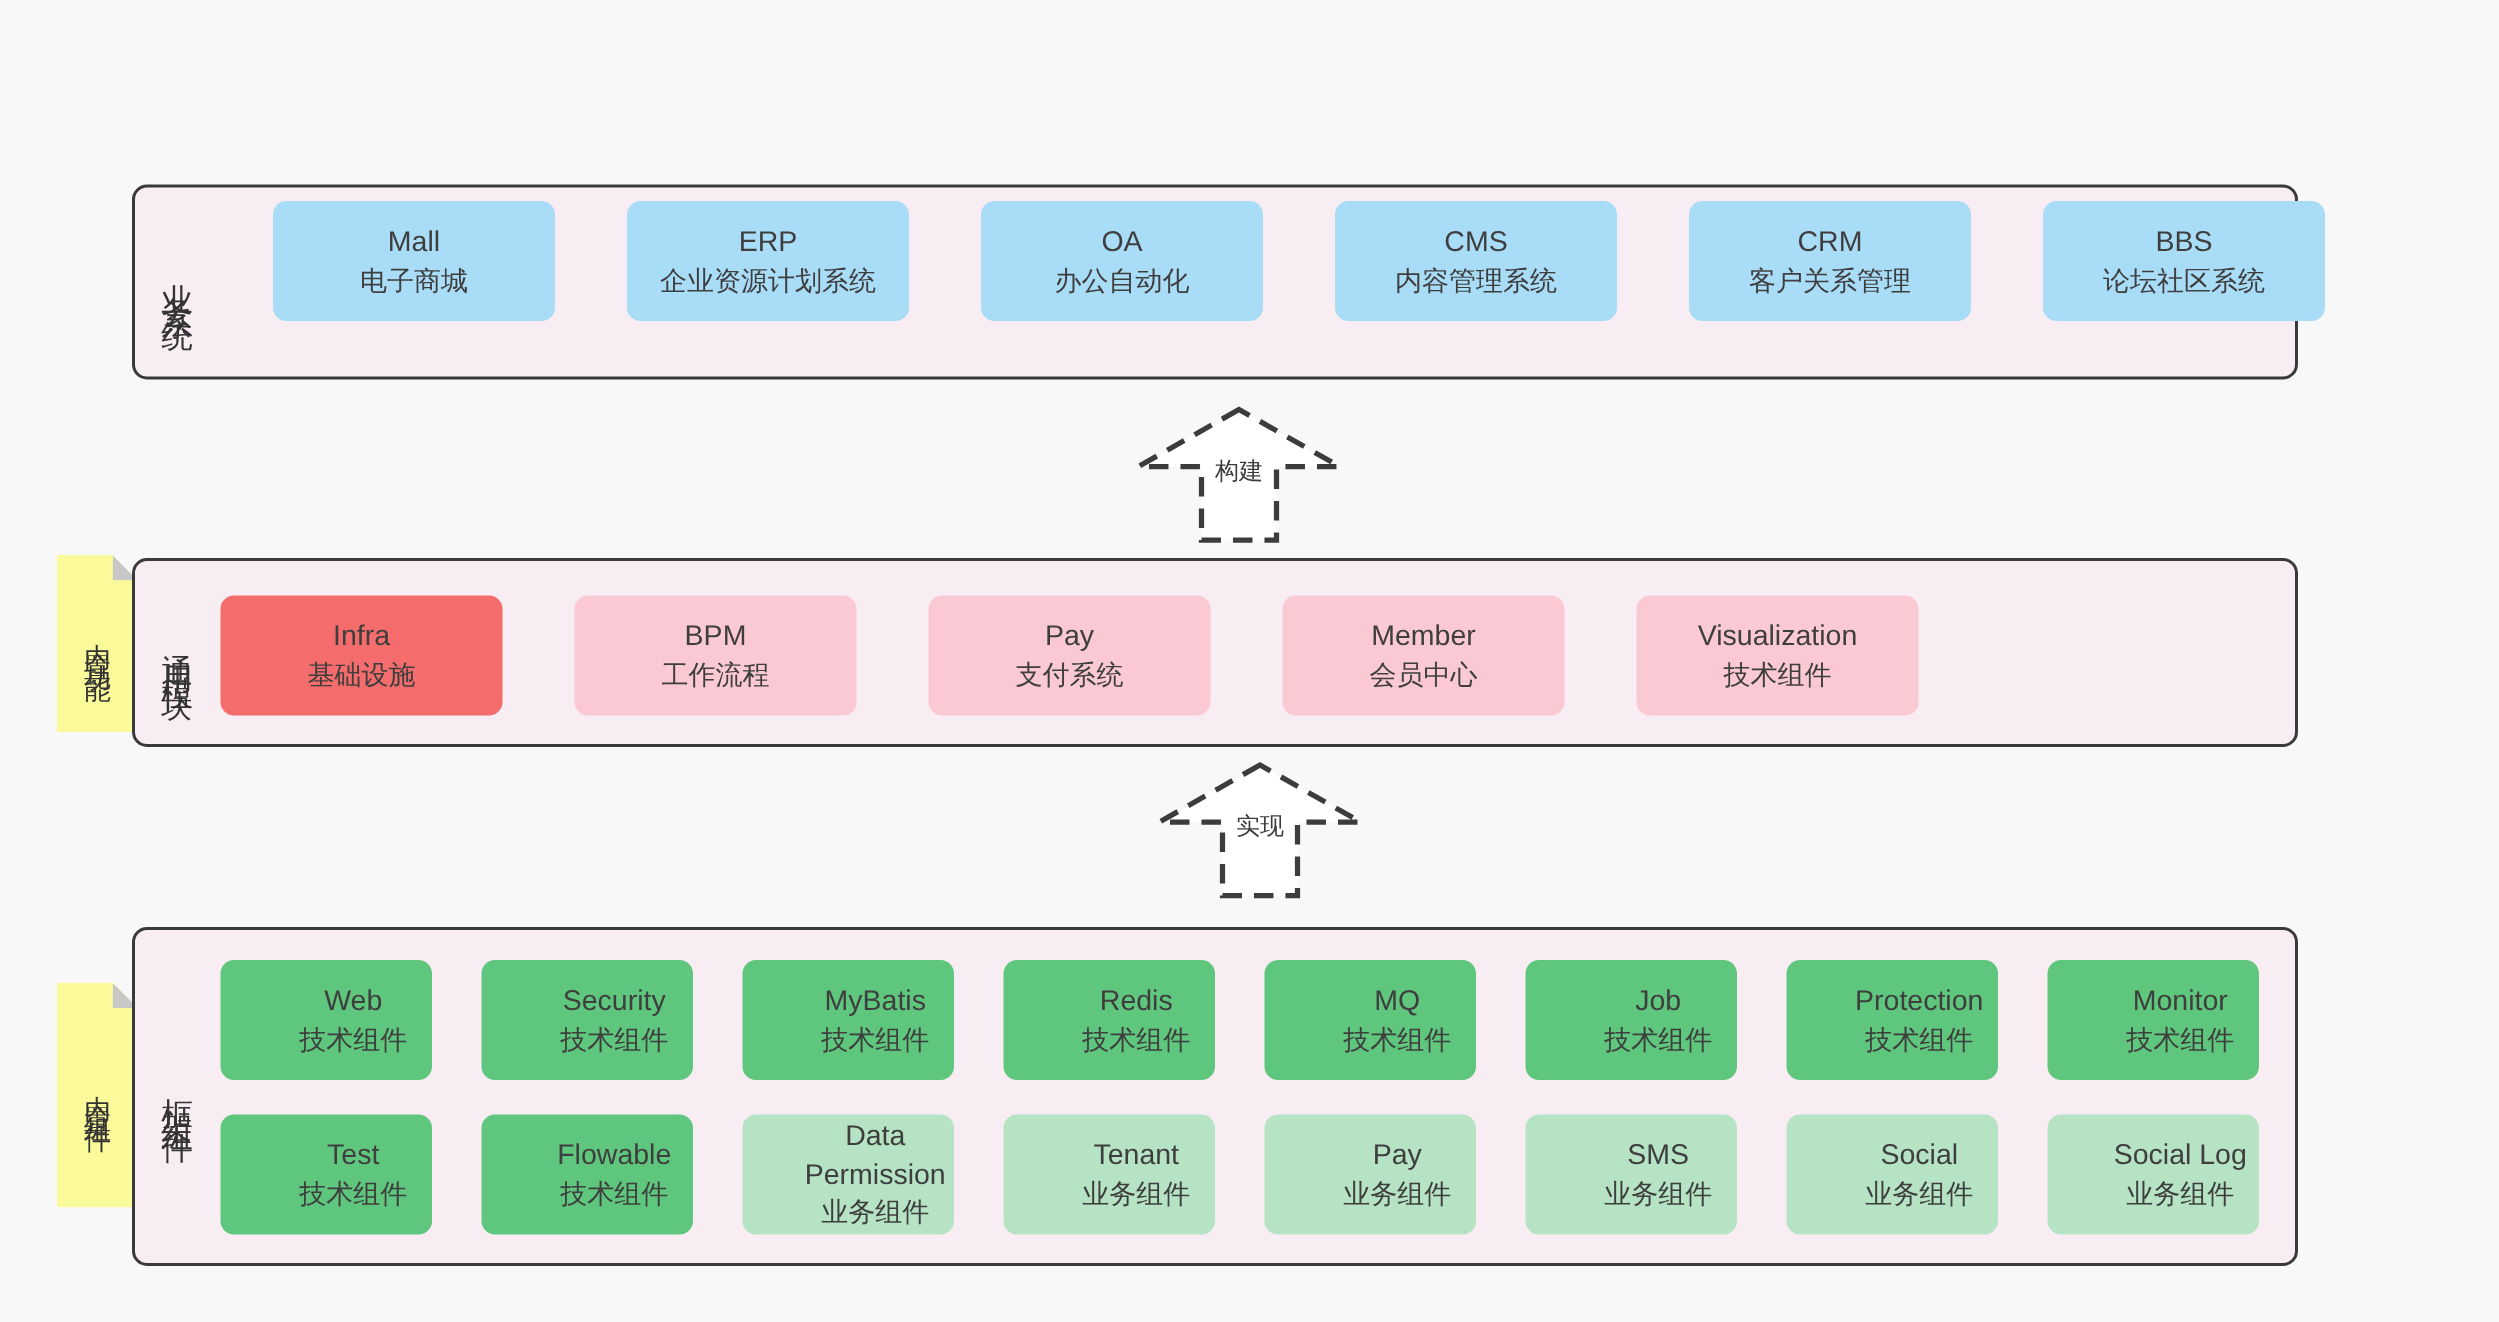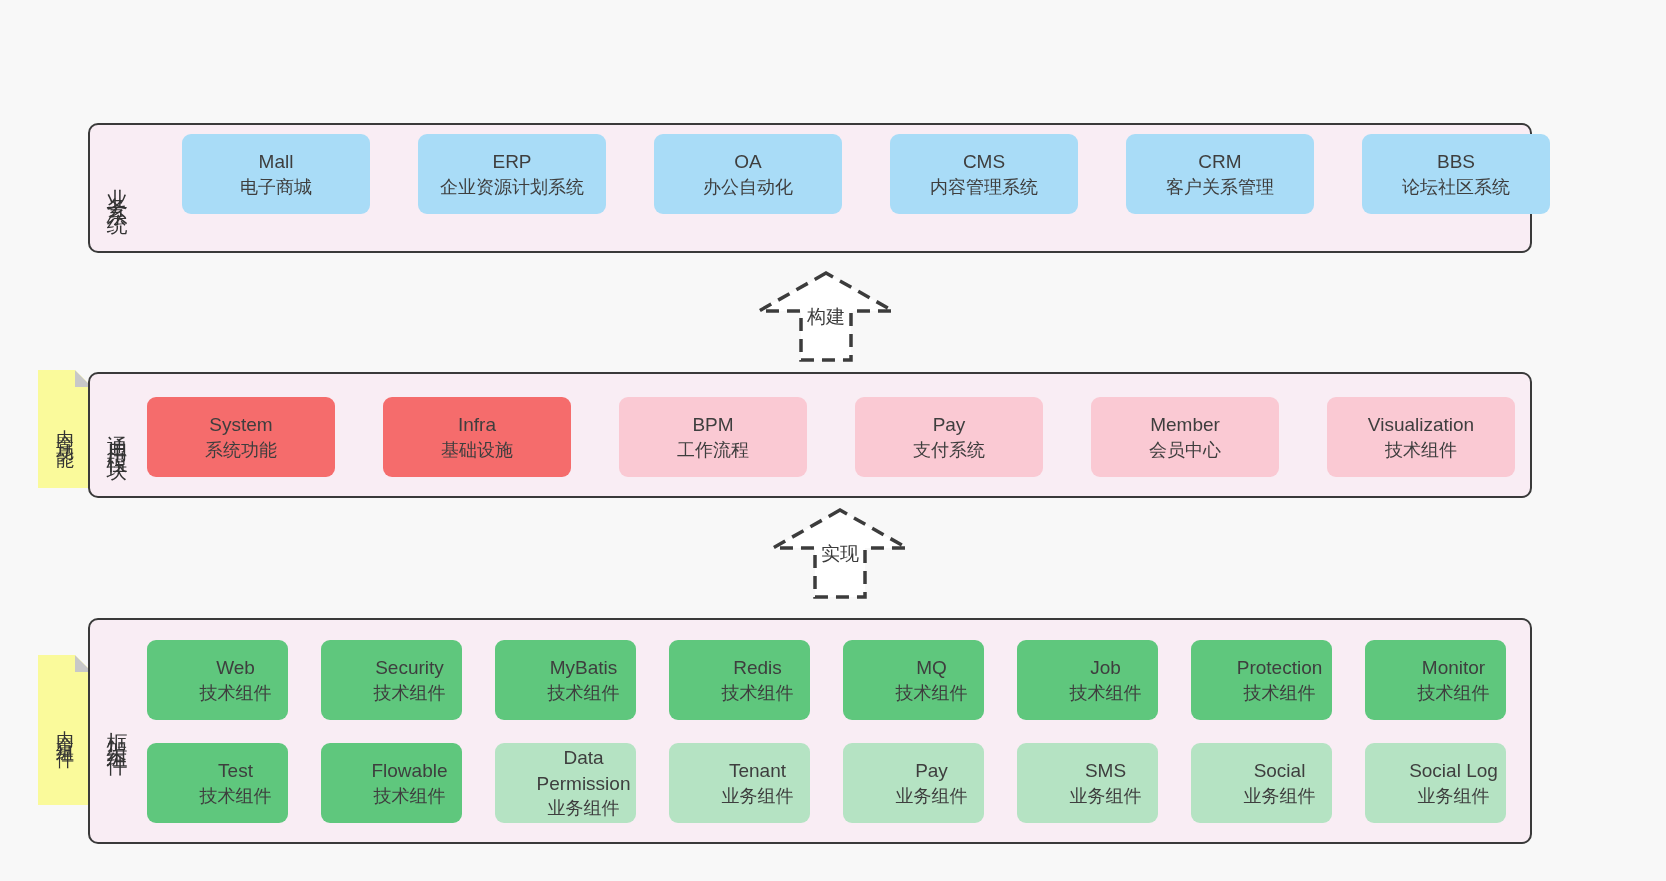--- a/index.html
+++ b/index.html
@@ -58,21 +58,21 @@
     display:flex;align-items:center;justify-content:center;
     writing-mode:vertical-rl;text-orientation:upright;
     font-size:18px;letter-spacing:7px;color:#333;
   }
   
   .arrow{position:absolute;width:150px;height:96px;}
   .arrow svg{display:block;}
   .arrow-label{
     position:absolute;top:36px;left:50%;transform:translateX(-50%);
     background:#FFFFFF;padding:0 3px;
-    font-size:19px;color:#3C3C3C;white-space:nowrap;text-align:center;
+    font-size:16px;color:#3C3C3C;white-space:nowrap;text-align:center;
   }
 </style>
 </head>
 <body style="--c-layer-bg: #F9EDF4; --c-blue: #A9DCF7; --c-red: #F56C6C; --c-pink: #FAC9D3; --c-green: #5FC77D; --c-lightgreen: #B5E3C3; --c-note: #FAFA9B; background: rgb(248, 248, 248);">
 
 <div class="note" style="left:38px;top:370px;height:118px;">
   <div class="note-fold"></div>
   <div class="note-text">内置功能</div>
 </div>
 <div class="note" style="left:38px;top:655px;height:150px;">
@@ -114,24 +114,20 @@
   <svg width="150" height="96" viewBox="0 0 150 96">
     <path d="M75,5 L8,43 L50,43 L50,92 L100,92 L100,43 L142,43 Z" fill="#FFFFFF" stroke="#3C3C3C" stroke-width="3.5" stroke-dasharray="13 8"></path>
   </svg>
   <div class="arrow-label">构建</div>
 </div>
 
 <div class="layer" style="left:88px;top:372px;width:1444px;height:126px;">
   <div class="layer-label">通用模块</div>
   <div class="row row-6" style="left:57px;top:23px;">
       <div class="box v-red">
-        <div class="box-title">System</div>
-        <div class="box-subtitle">系统功能</div>
-      </div>
-      <div class="box v-red">
         <div class="box-title">Infra</div>
         <div class="box-subtitle">基础设施</div>
       </div>
       <div class="box v-pink">
         <div class="box-title">BPM</div>
         <div class="box-subtitle">工作流程</div>
       </div>
       <div class="box v-pink">
         <div class="box-title">Pay</div>
         <div class="box-subtitle">支付系统</div>

